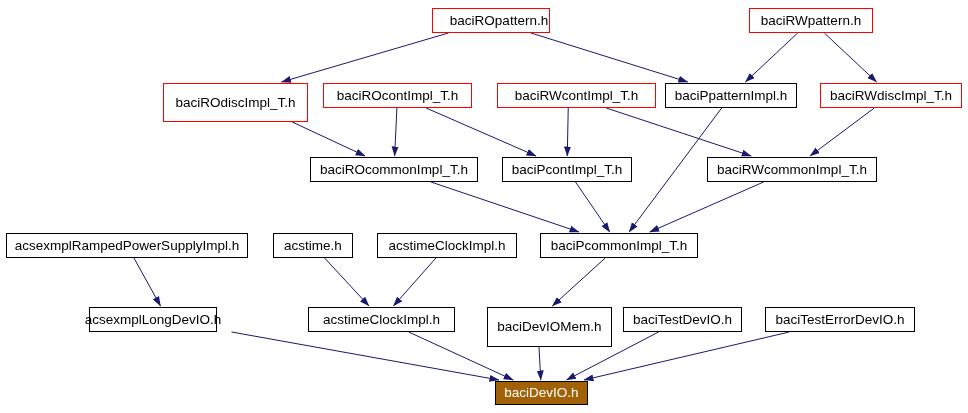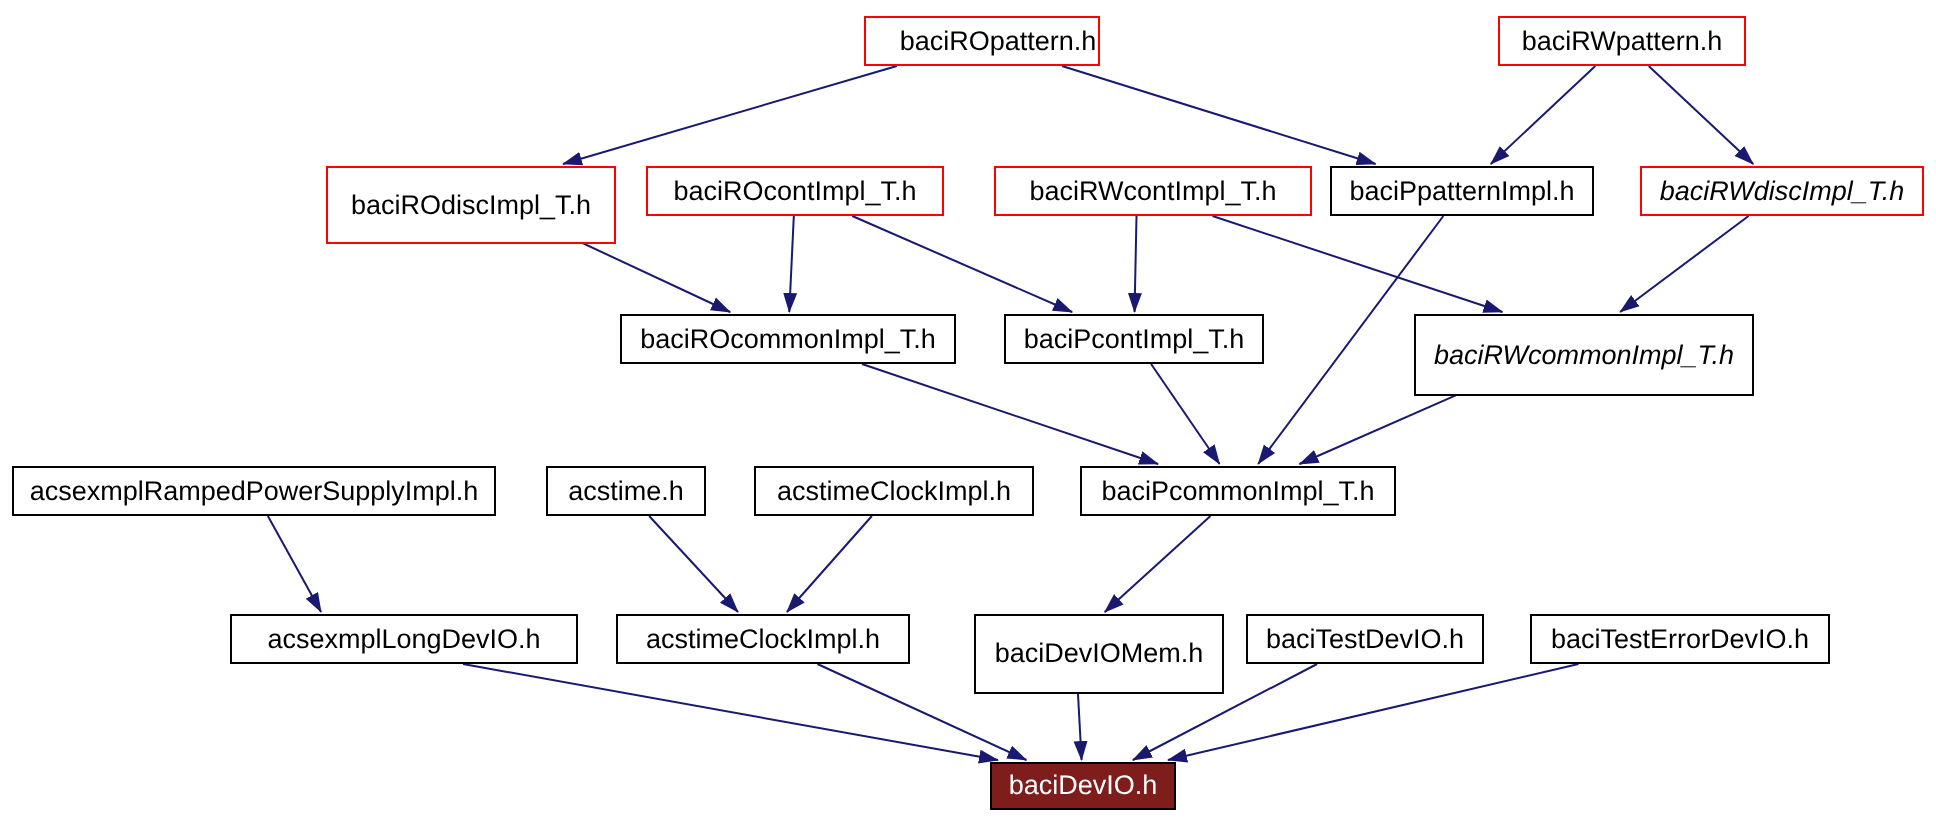--- a/index.html
+++ b/index.html
@@ -67,28 +67,28 @@
         <line x1="789.2346938775511" y1="332" x2="584" y2="380" stroke="#191970" stroke-width="1" marker-end="url(#arrowhead)"></line>
       </g>
   </svg>
   <div id="nodes-layer">
       <div class="node" style="left: 432px; top: 8px; width: 118px; height: 25px; border-color: rgb(255, 0, 0); padding-left: 16px;">baciROpattern.h</div>
       <div class="node" style="left: 749px; top: 8px; width: 124px; height: 25px; border-color: rgb(255, 0, 0);">baciRWpattern.h</div>
       <div class="node" style="left: 163px; top: 83px; width: 145px; height: 39px; border-color: rgb(255, 0, 0);">baciROdiscImpl_T.h</div>
       <div class="node" style="left: 323px; top: 83px; width: 149px; height: 25px; border-color: rgb(255, 0, 0);">baciROcontImpl_T.h</div>
       <div class="node" style="left: 497px; top: 83px; width: 159px; height: 25px; border-color: rgb(255, 0, 0);">baciRWcontImpl_T.h</div>
       <div class="node" style="left: 665px; top: 83px; width: 132px; height: 25px; border-color: rgb(0, 0, 0);">baciPpatternImpl.h</div>
-      <div class="node" style="left: 820px; top: 83px; width: 142px; height: 25px; border-color: rgb(255, 0, 0); font-style: italic;">baciRWdiscImpl_T.h</div>
+      <div class="node" style="left: 820px; top: 83px; width: 142px; height: 25px; border-color: rgb(255, 0, 0);">baciRWdiscImpl_T.h</div>
       <div class="node" style="left: 310px; top: 157px; width: 168px; height: 25px; border-color: rgb(0, 0, 0);">baciROcommonImpl_T.h</div>
       <div class="node" style="left: 502px; top: 157px; width: 130px; height: 25px; border-color: rgb(0, 0, 0);">baciPcontImpl_T.h</div>
-      <div class="node" style="left: 707px; top: 157px; width: 170px; height: 41px; border-color: rgb(0, 0, 0); font-style: italic;">baciRWcommonImpl_T.h</div>
+      <div class="node" style="left: 707px; top: 157px; width: 170px; height: 25px; border-color: rgb(0, 0, 0);">baciRWcommonImpl_T.h</div>
       <div class="node" style="left: 6px; top: 233px; width: 242px; height: 25px; border-color: rgb(0, 0, 0);">acsexmplRampedPowerSupplyImpl.h</div>
       <div class="node" style="left: 273px; top: 233px; width: 80px; height: 25px; border-color: rgb(0, 0, 0);">acstime.h</div>
       <div class="node" style="left: 377px; top: 233px; width: 140px; height: 25px; border-color: rgb(0, 0, 0);">acstimeClockImpl.h</div>
       <div class="node" style="left: 540px; top: 233px; width: 158px; height: 25px; border-color: rgb(0, 0, 0);">baciPcommonImpl_T.h</div>
-      <div class="node" style="left: 89px; top: 307px; width: 174px; height: 25px; border-color: rgb(0, 0, 0); margin-left: 26px;">acsexmplLongDevIO.h</div>
+      <div class="node" style="left: 89px; top: 307px; width: 128px; height: 25px; border-color: rgb(0, 0, 0);">acsexmplLongDevIO.h</div>
       <div class="node" style="left: 308px; top: 307px; width: 147px; height: 25px; border-color: rgb(0, 0, 0);">acstimeClockImpl.h</div>
       <div class="node" style="left: 475px; top: 307px; width: 125px; height: 40px; border-color: rgb(0, 0, 0); margin-left: 12px;">baciDevIOMem.h</div>
       <div class="node" style="left: 623px; top: 307px; width: 119px; height: 25px; border-color: rgb(0, 0, 0);">baciTestDevIO.h</div>
       <div class="node" style="left: 765px; top: 307px; width: 150px; height: 25px; border-color: rgb(0, 0, 0);">baciTestErrorDevIO.h</div>
-      <div class="node" style="left: 495px; top: 381px; width: 93px; height: 24px; border-color: rgb(0, 0, 0); background: #7f1d1d; color: rgb(255, 255, 255);">baciDevIO.h</div>
+      <div class="node" style="left: 495px; top: 381px; width: 93px; height: 24px; border-color: rgb(0, 0, 0); background: #a16207; color: rgb(255, 255, 255);">baciDevIO.h</div>
     </div>
 </div>
 
 </body></html>

